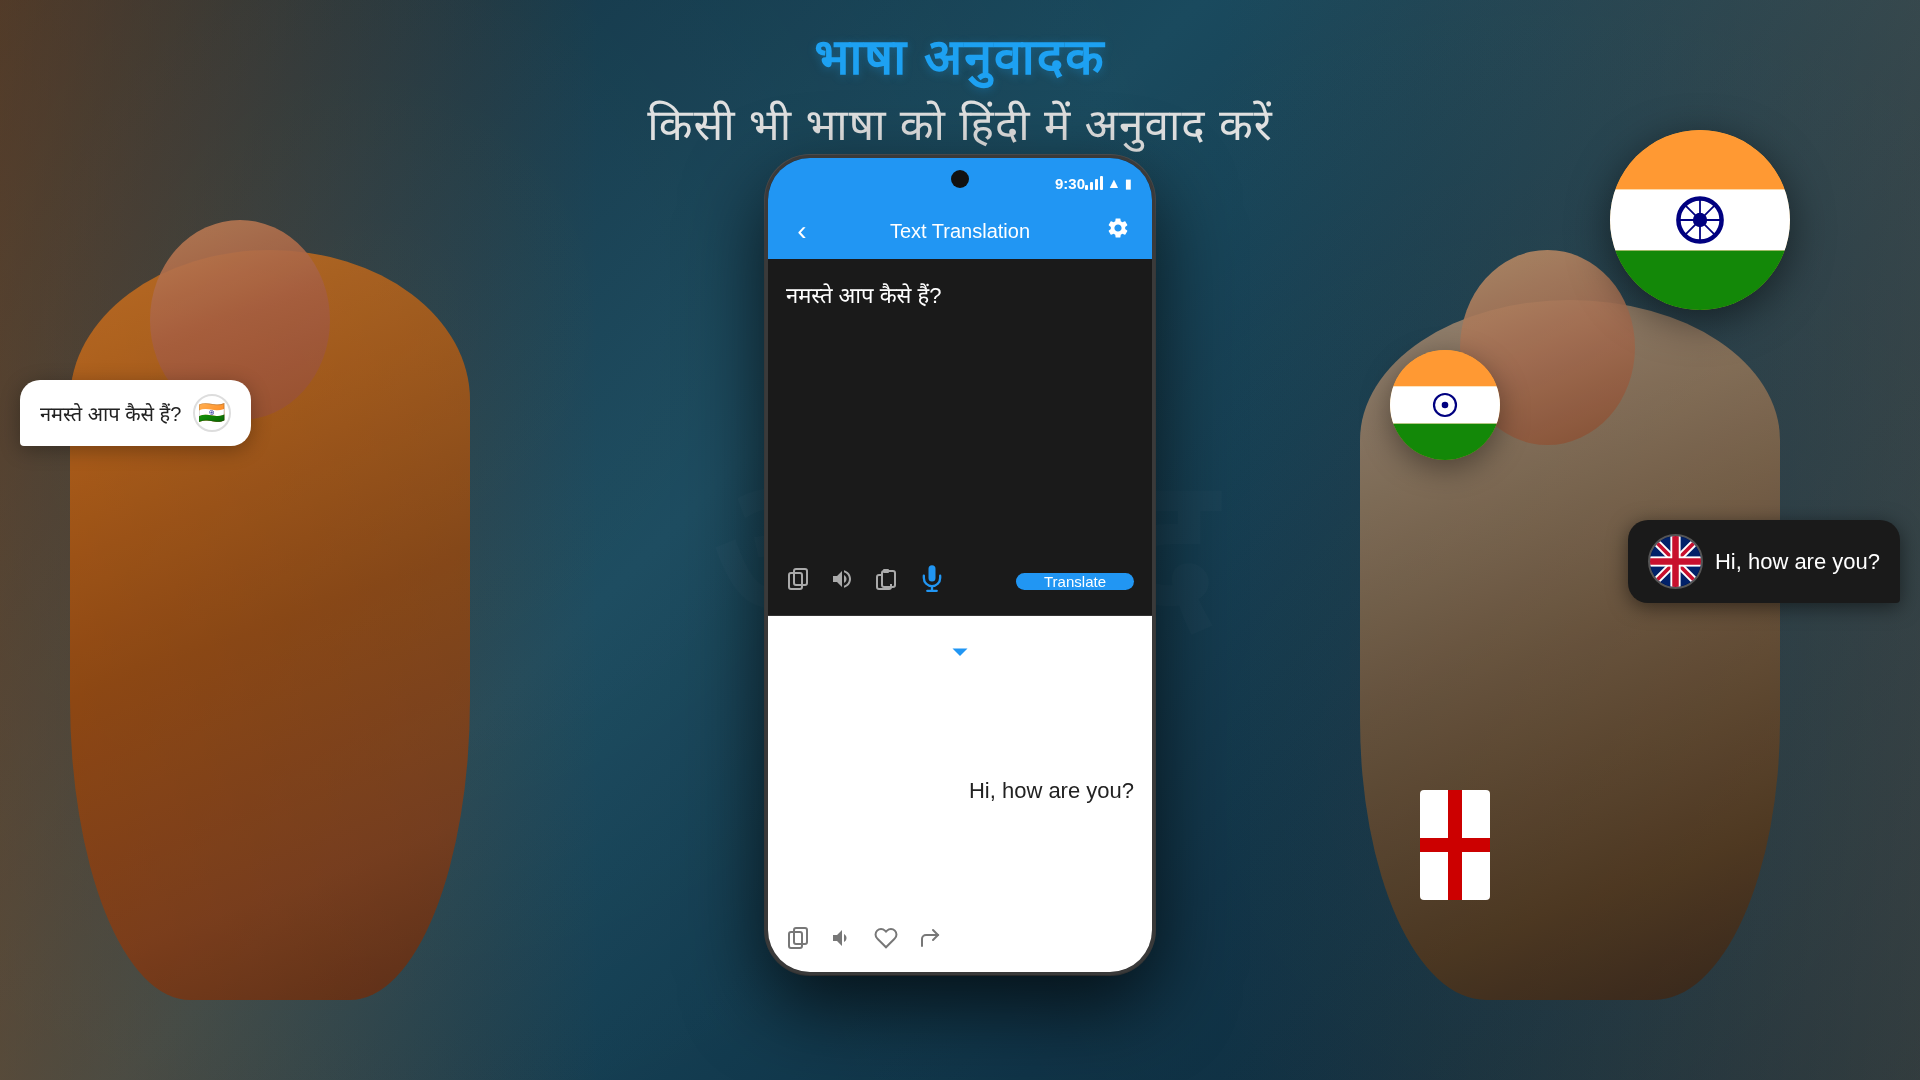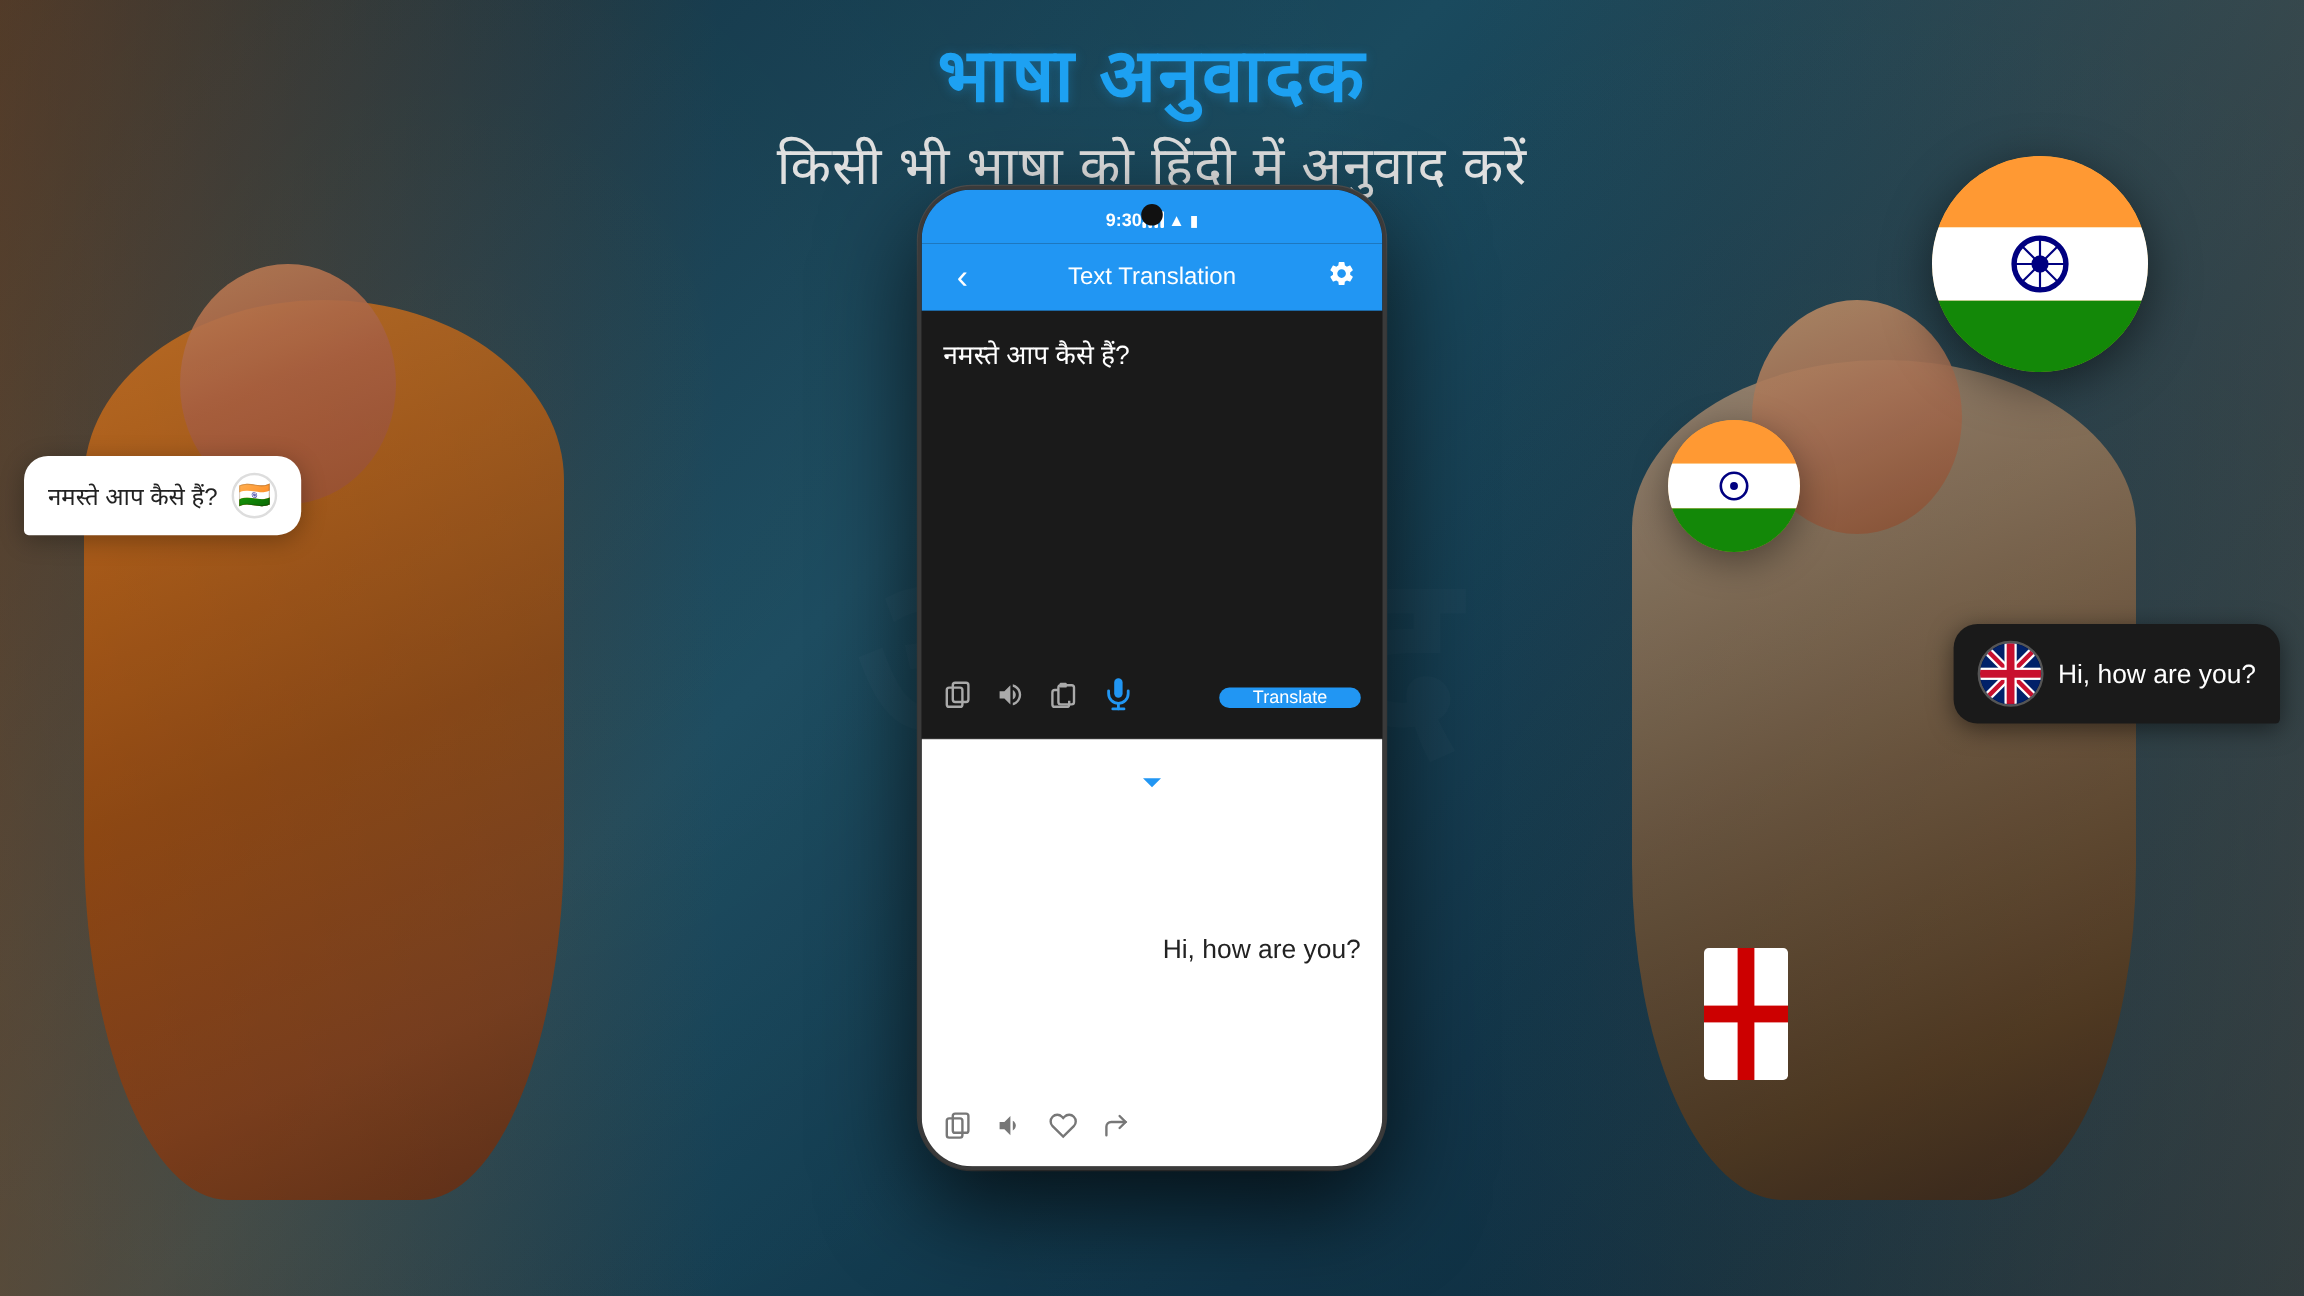--- a/index.html
+++ b/index.html
@@ -28,21 +28,21 @@
     .header-section {
       position: absolute;
       top: 30px;
       left: 50%;
       transform: translateX(-50%);
       text-align: center;
       z-index: 10;
     }
 
     .main-title {
-      font-size: 62px;
+      font-size: 50px;
       font-weight: 900;
       color: #1da1f2;
       font-family: Arial, sans-serif;
       text-shadow: 0 2px 10px rgba(29,161,242,0.3);
       line-height: 1.1;
       letter-spacing: 2px;
     }
 
     .sub-title {
       font-size: 44px;
@@ -84,21 +84,21 @@
       border-radius: 50%;
       z-index: 5;
     }
 
     
     .status-bar {
       background: #2196F3;
       height: 45px;
       display: flex;
       align-items: center;
-      justify-content: center;
+      justify-content: flex-end;
       padding: 0 20px;
       padding-top: 5px;
     }
 
     .status-time {
       color: white;
       font-size: 15px;
       font-weight: 600;
     }
 

